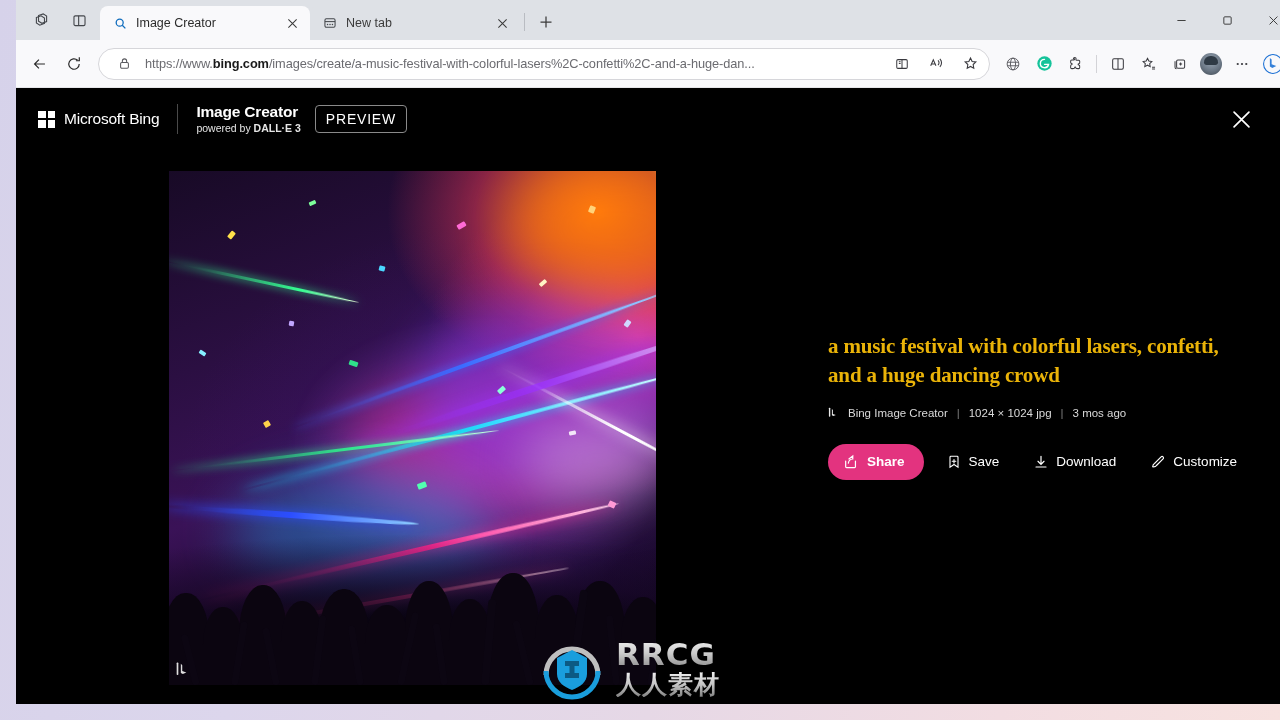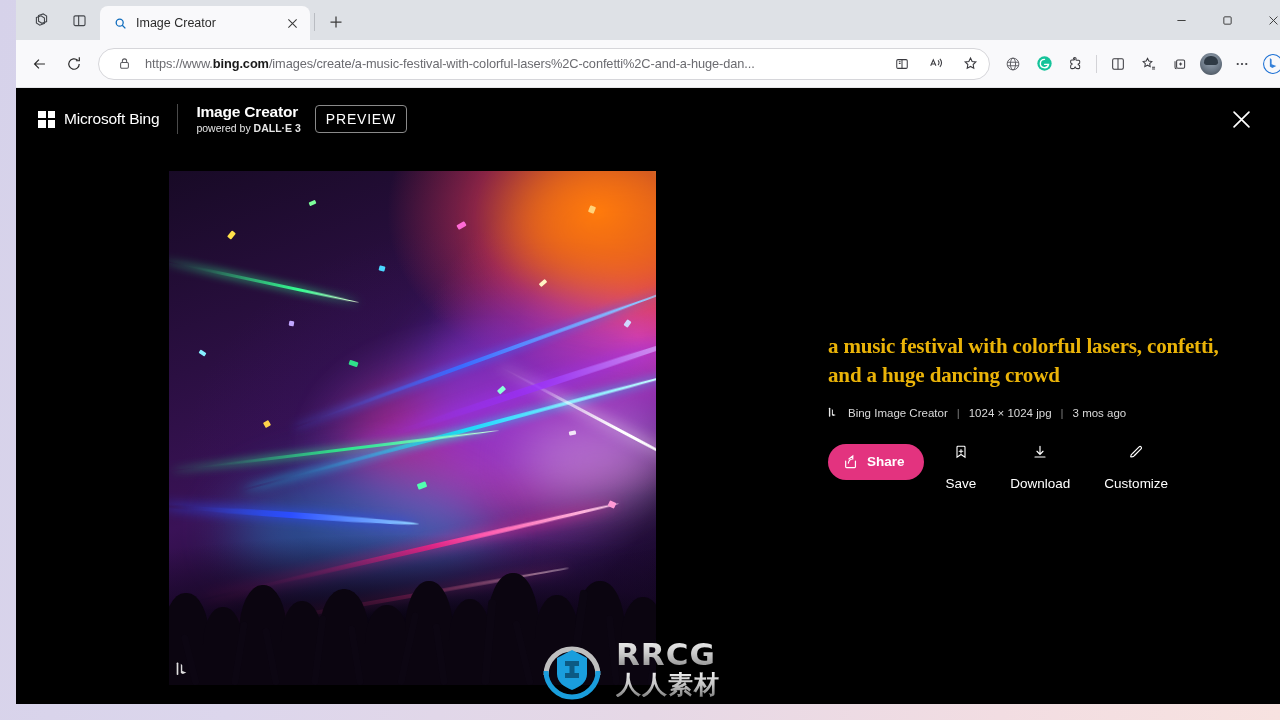--- a/index.html
+++ b/index.html
@@ -179,22 +179,22 @@
     margin-top: 17px; color: #dadada; font-size: 11.5px;
   }
   .meta-row .dot { color: #7d7d7d; }
   .actions { display: flex; align-items: center; gap: 10px; margin-top: 24px; }
   .btn-share {
     background: #e3337f; color: #fff; border-radius: 18px;
     height: 36px; display: flex; align-items: center; gap: 8px;
     padding: 0 19px 0 15px; font-size: 13.5px; font-weight: bold;
   }
   .btn-plain {
-    color: #fff; height: 36px; display: flex; align-items: center; gap: 16px;
-    padding: 0 12px; font-size: 13.5px; border-radius: 18px; flex-direction: column;
+    color: #fff; height: 36px; display: flex; align-items: center; gap: 7px;
+    padding: 0 12px; font-size: 13.5px; border-radius: 18px;
   }
   
   .ic-footer {
     position: absolute; left: 0; right: 0; bottom: 0; height: 42px;
     display: flex; align-items: center; padding: 0 22px;
     gap: 32px; font-size: 11.5px; color: #d2d2d2;
     border-top: 1px solid #1b1b1b;
   }
   .ic-footer .copy { margin-left: auto; color: #c9c9c9; }
   
@@ -251,20 +251,37 @@
         </svg>
       </span>
       <span class="tab-title">Image Creator</span>
       <span class="tab-close">
         <svg width="11" height="11" viewBox="0 0 12 12" stroke="#3b3b3b" stroke-width="1.15">
             <path d="M1.5 1.5 10.5 10.5M10.5 1.5 1.5 10.5"></path>
           </svg>
       </span>
     </div>
 
+    <div class="tab inactive">
+      <span class="tab-ico">
+        <svg width="14" height="14" viewBox="0 0 16 16" fill="none" stroke="#45484d" stroke-width="1.2">
+          <rect x="2.2" y="3.2" width="11.6" height="9.6" rx="1.6"></rect>
+          <path d="M2.2 6.4h11.6"></path>
+            <circle cx="5.2" cy="9.6" r=".85" fill="#45484d" stroke="none"></circle>
+          <circle cx="8" cy="9.6" r=".85" fill="#45484d" stroke="none"></circle>
+          <circle cx="10.8" cy="9.6" r=".85" fill="#45484d" stroke="none"></circle>
+        </svg>
+      </span>
+      <span class="tab-title">New tab</span>
+      <span class="tab-close">
+        <svg width="11" height="11" viewBox="0 0 12 12" stroke="#3b3b3b" stroke-width="1.15">
+            <path d="M1.5 1.5 10.5 10.5M10.5 1.5 1.5 10.5"></path>
+          </svg>
+      </span>
+    </div>
 
     <div class="tab-sep"></div>
     <div class="newtab-btn">
       <svg width="14" height="14" viewBox="0 0 14 14" stroke="#3b3b3b" stroke-width="1.25">
           <path d="M7 1.5v11M1.5 7h11"></path>
         </svg>
     </div>
 
     <div class="wincontrols">
       <div class="wc">

